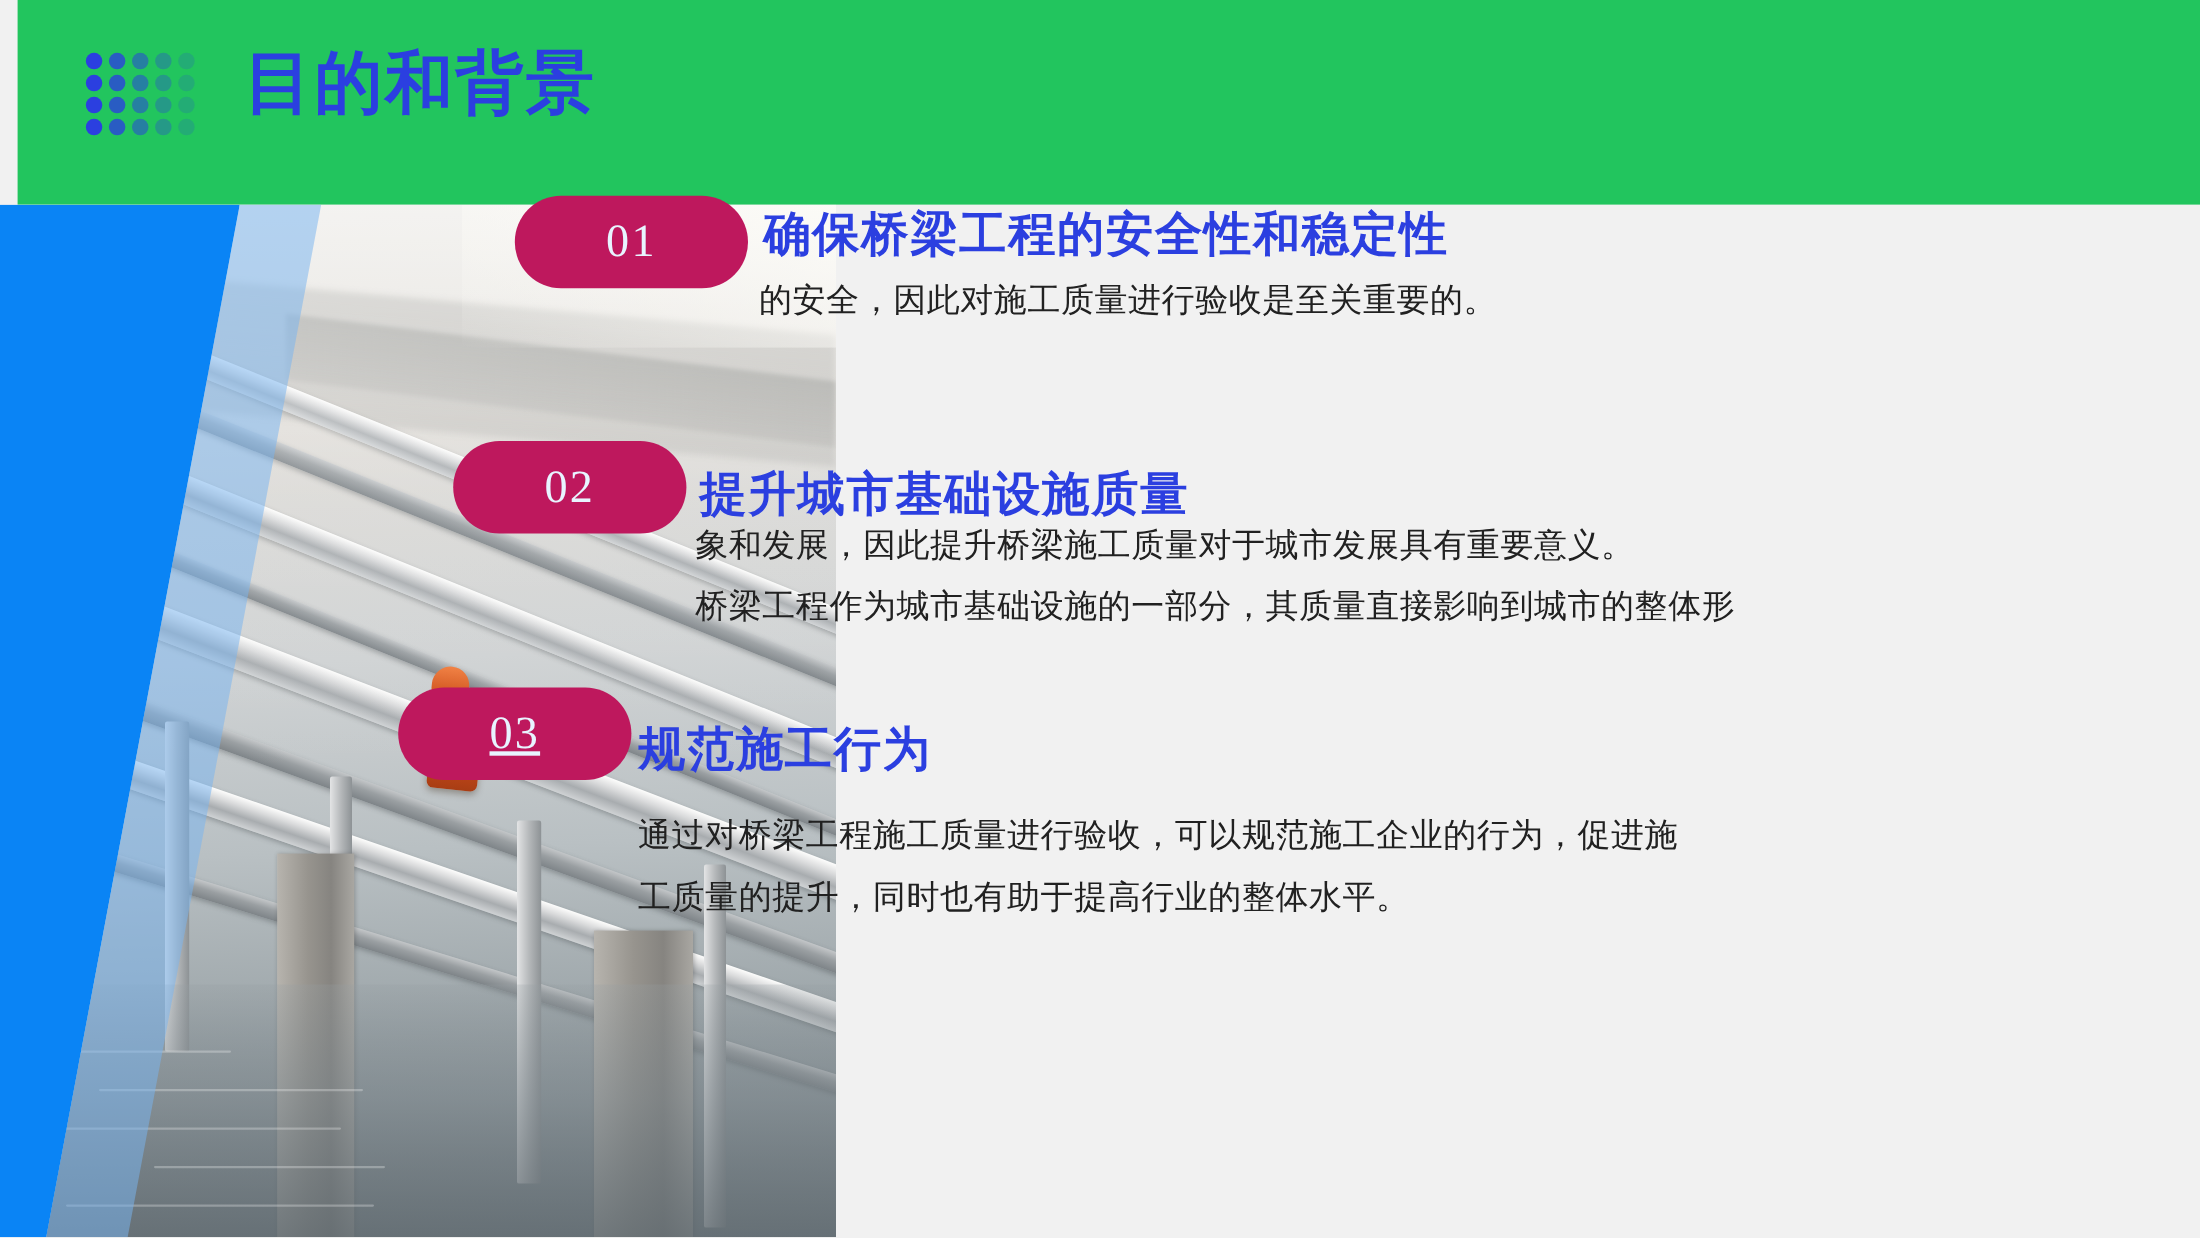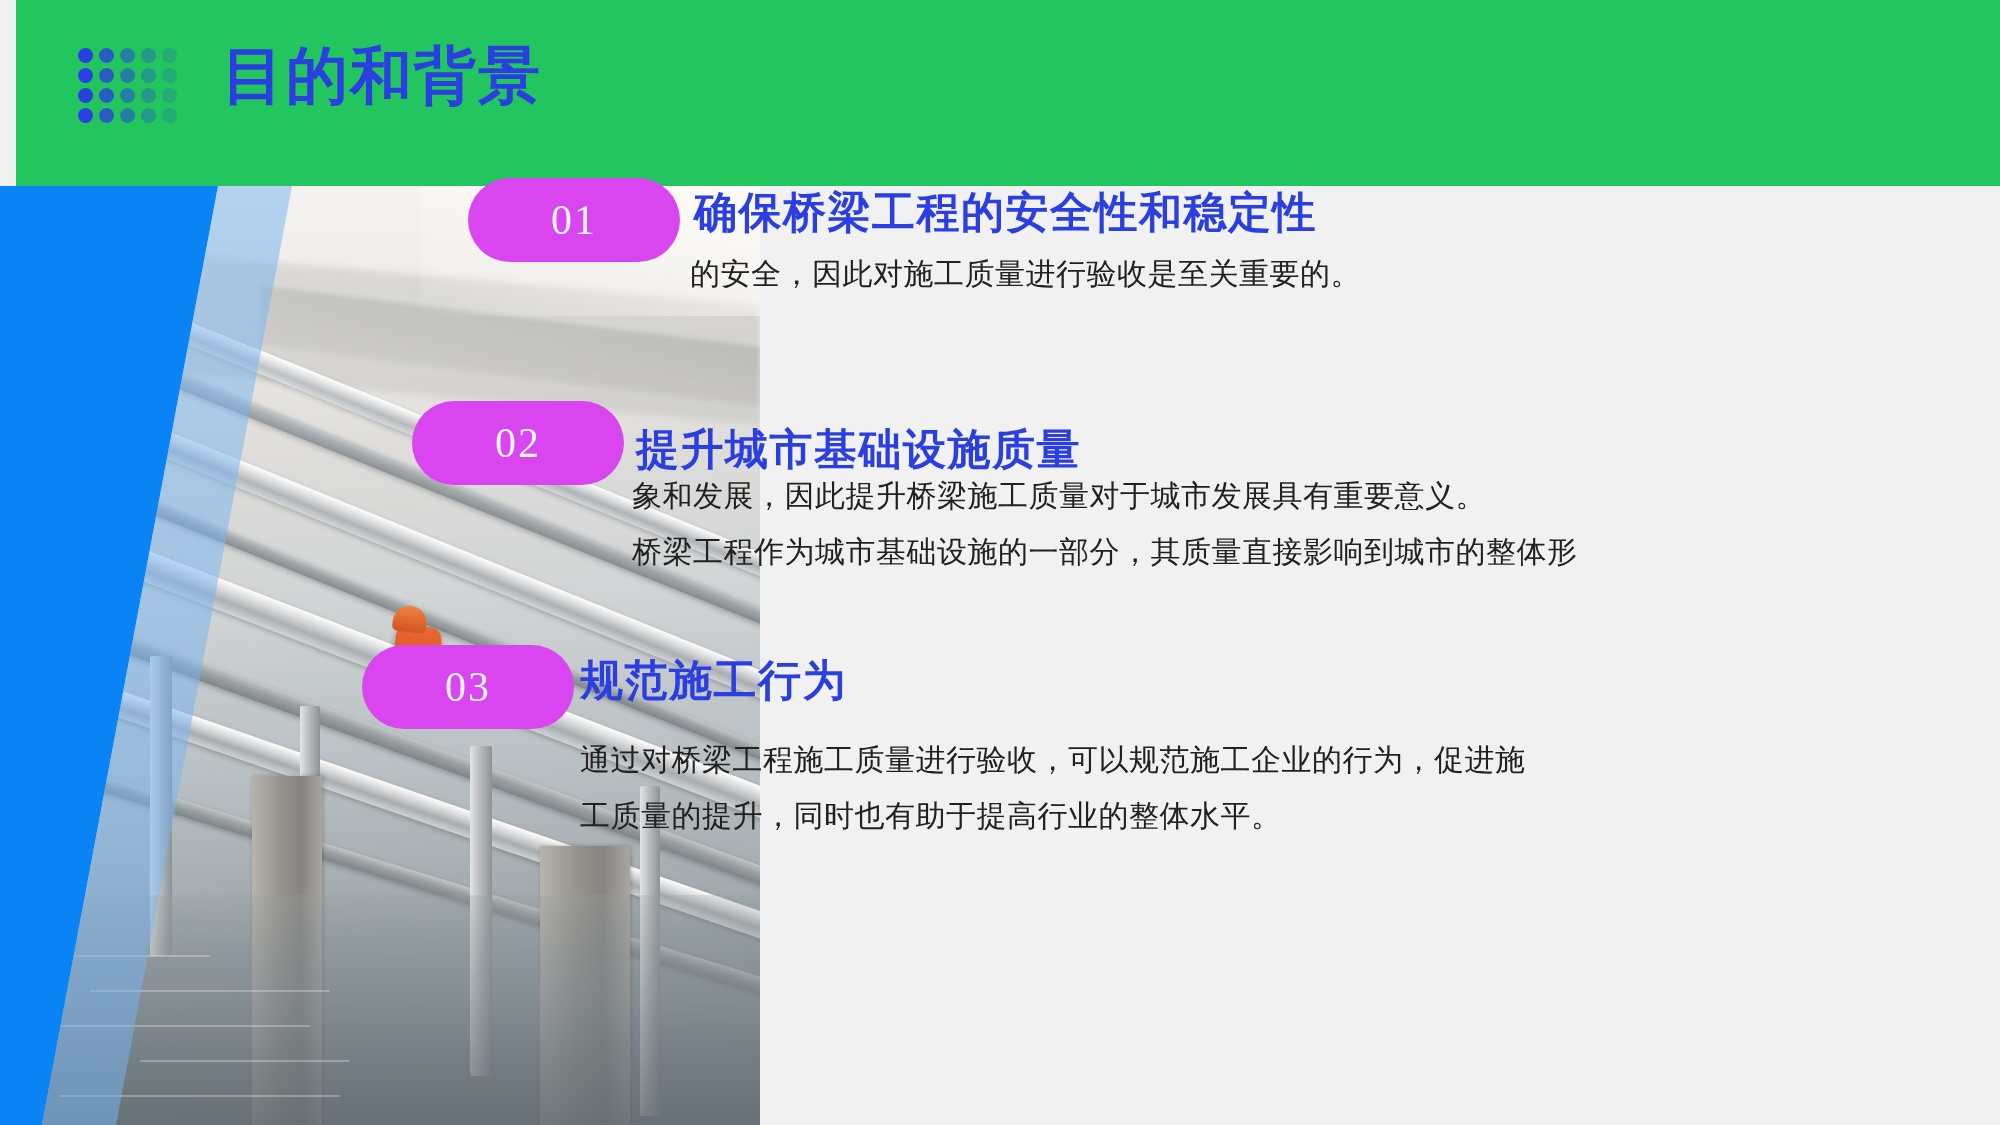--- a/index.html
+++ b/index.html
@@ -135,21 +135,21 @@
   .photo-wash {
     position:absolute; right:0; top:0; width:340px; height:130px;
     background:linear-gradient(200deg,rgba(252,251,247,.95),rgba(252,251,247,0));
   }
 
   
   .item { position:absolute; }
   .badge {
     position:absolute;
     width:212px; height:84px;
-    background:#d946ef;
+    background:#be185d;
     border-radius:46px;
     color:#e8f4ff;
     font-size:42px;
     line-height:84px;
     text-align:center;
     letter-spacing:2px;
     font-family:"Liberation Serif","DejaVu Serif",serif;
   }
   .item-title {
     position:absolute;
@@ -254,21 +254,21 @@
   <div class="item">
     <div class="badge" style="left:412px; top:401px;">02</div>
     <div class="item-title" style="left:636px; top:421px;">提升城市基础设施质量</div>
     <div class="item-body" style="left:632px; top:468px;">
       <div>象和发展，因此提升桥梁施工质量对于城市发展具有重要意义。</div>
       <div>桥梁工程作为城市基础设施的一部分，其质量直接影响到城市的整体形</div>
     </div>
   </div>
 
   <div class="item">
-    <div class="badge" style="left:362px; top:645px;">03</div>
+    <div class="badge" style="left:362px; top:625px;text-decoration:underline;">03</div>
     <div class="item-title" style="left:580px; top:630px;margin-top:22px;">规范施工行为</div>
     <div class="item-body" style="left:580px; top:732px;">
       <div>通过对桥梁工程施工质量进行验收，可以规范施工企业的行为，促进施</div>
       <div>工质量的提升，同时也有助于提高行业的整体水平。</div>
     </div>
   </div>
 
 </div>
 
 </body></html>

